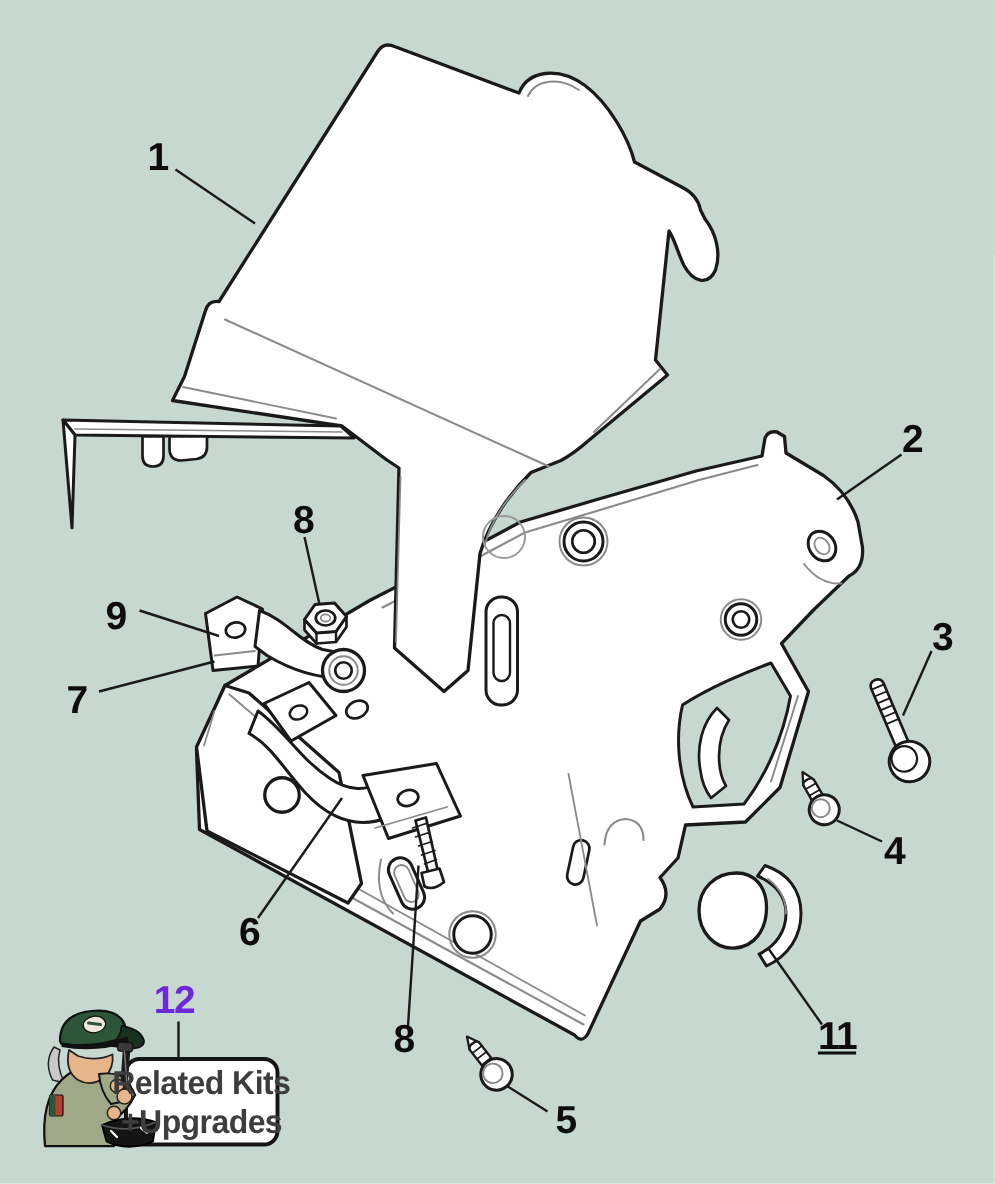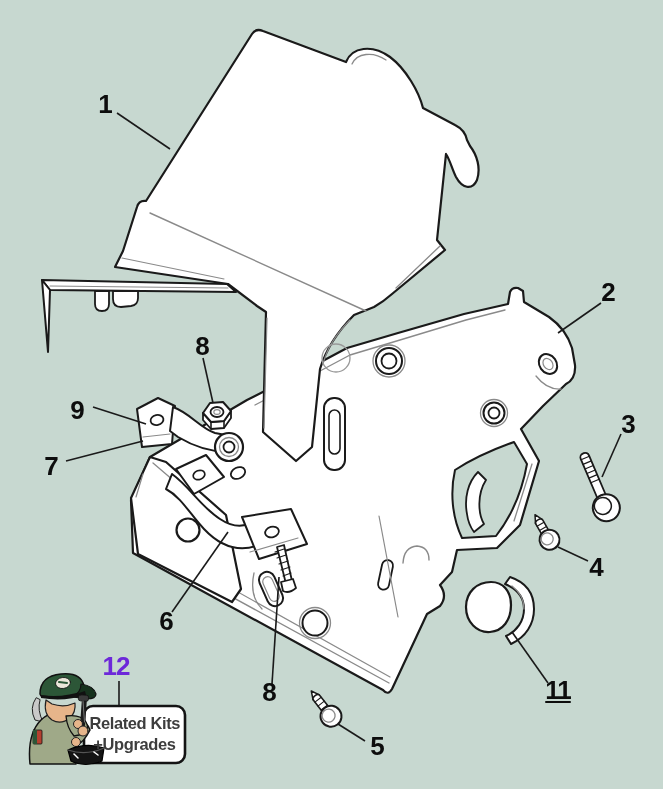--- a/index.html
+++ b/index.html
@@ -22,21 +22,21 @@
     letter-spacing:-1px;
     cursor:default;
     user-select:none;
   }
   .badge-text{
     position:absolute;
     left:84px;top:706px;width:101px;height:57px;
     display:flex;flex-direction:column;align-items:center;justify-content:center;
     gap:1px;
     font-weight:700;
-    font-size:17px;
+    font-size:22px;
     letter-spacing:-0.4px;
     color:#3d3d3d;
     line-height:1.15;
     pointer-events:none;
   }
   .badge-text span{white-space:nowrap;transform:scaleX(.97);}
 </style>
 </head>
 <body>
 

